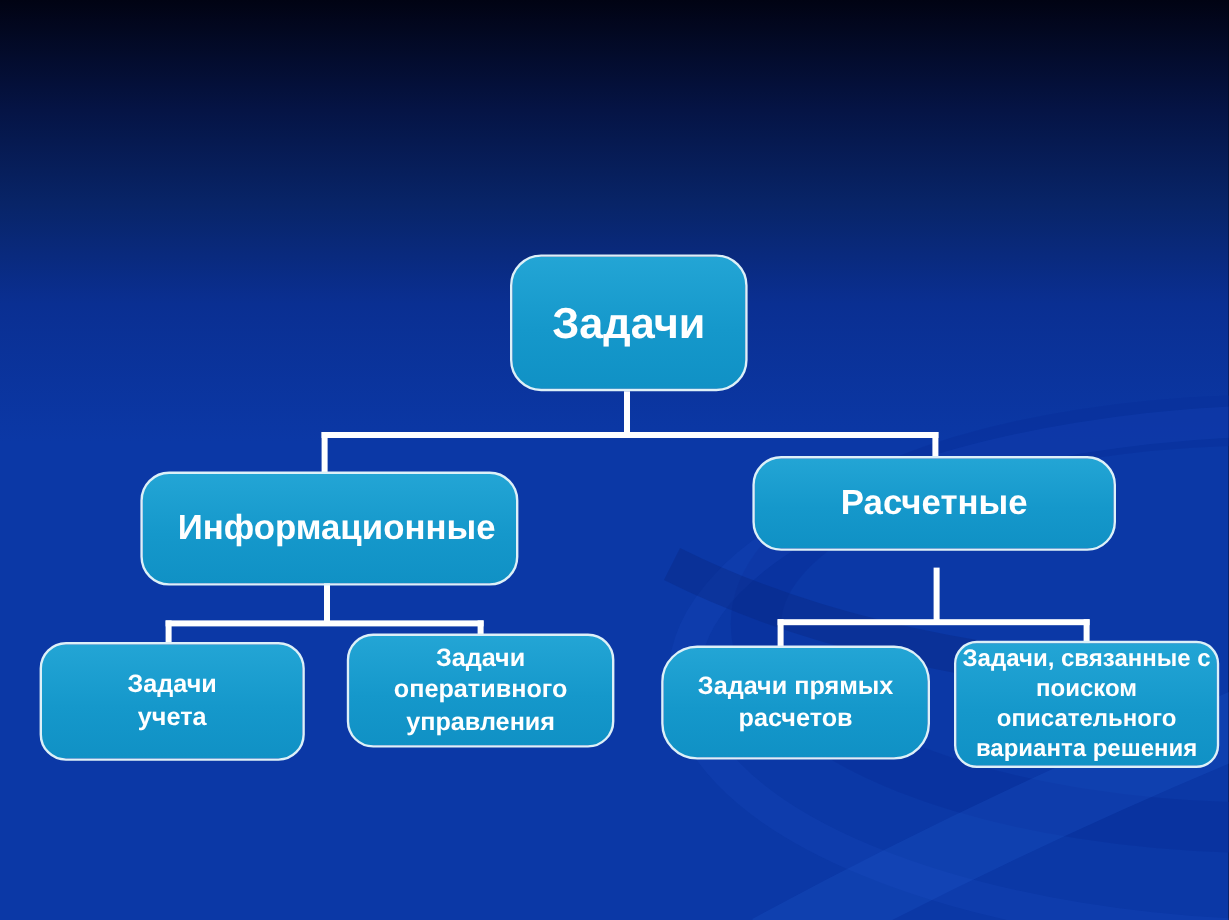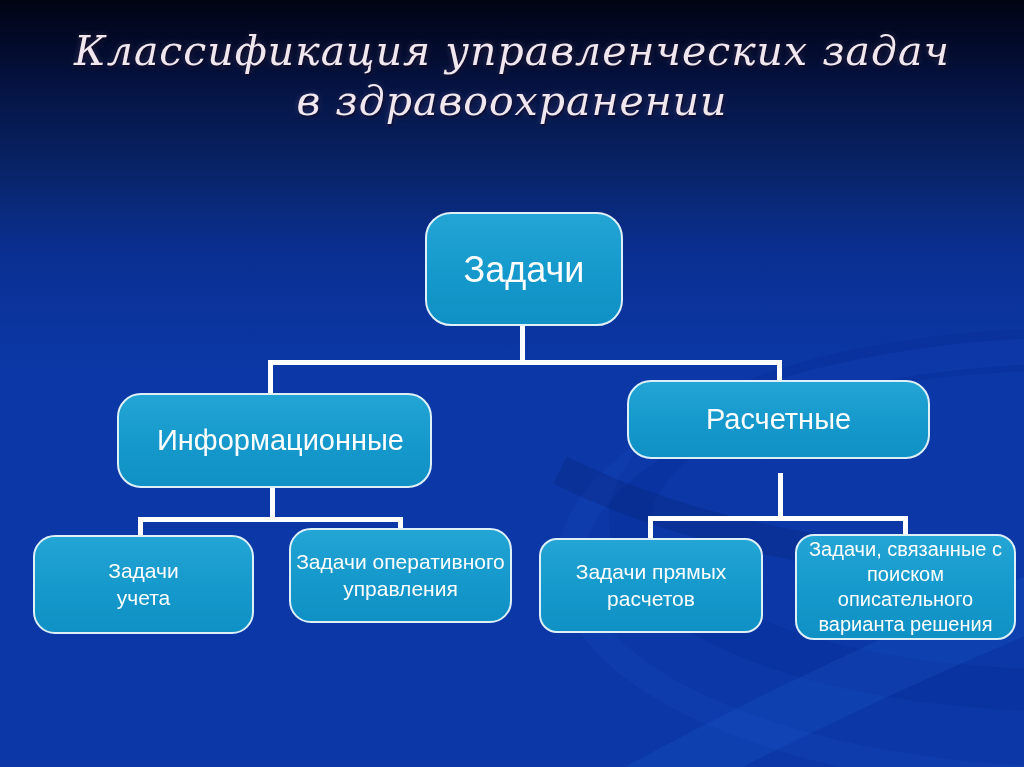--- a/index.html
+++ b/index.html
@@ -32,29 +32,30 @@
     text-align:center;
     color:var(--node-text,#ffffff);
     background:linear-gradient(180deg,
       var(--node-fill-top,#23a5d5) 0%,
       #1598cb 55%,
       var(--node-fill-bottom,#1091c5) 100%);
     border:2px solid var(--node-border,#ddf0f8);
     box-sizing:border-box;
     white-space:pre-line;
     line-height:1.25;
+    font-weight:bold;
   }
   .connector{position:absolute;z-index:1;background:var(--connector,#ffffff);}
   
   .n-root {left:425px;top:212px;width:198px;height:114px;border-radius:26px;font-size:36px;}
   .n-info {left:117px;top:393px;width:315px;height:95px;border-radius:24px;font-size:29px;padding-left:12px;}
   .n-calc {left:627px;top:380px;width:303px;height:79px;border-radius:24px;font-size:29px;}
   .n-leaf1{left:33px; top:535px;width:221px;height:99px; border-radius:22px;font-size:21px;}
   .n-leaf2{left:289px;top:528px;width:223px;height:95px; border-radius:22px;font-size:21px;}
-  .n-leaf3{left:539px;top:538px;width:224px;height:95px; border-radius:18px;font-size:21px;}
+  .n-leaf3{left:551px;top:538px;width:224px;height:95px; border-radius:30px;font-size:21px;}
   .n-leaf4{left:795px;top:534px;width:221px;height:106px;border-radius:19px;font-size:20px;}
   
   .c1 {left:520px;top:326px;width:5px;height:37px;}
   .c2 {left:268px;top:360px;width:514px;height:5px;}
   .c3 {left:268px;top:360px;width:5px;height:34px;}
   .c4 {left:777px;top:360px;width:5px;height:21px;}
   .c5 {left:270px;top:486px;width:5px;height:35px;}
   .c6 {left:138px;top:517px;width:265px;height:5px;}
   .c7 {left:138px;top:517px;width:5px;height:19px;}
   .c8 {left:398px;top:517px;width:5px;height:22px;}
@@ -68,24 +69,20 @@
 
 <div class="slide">
 
   <svg class="swoosh" width="1024" height="767" viewBox="0 0 1024 767" xmlns="http://www.w3.org/2000/svg">
     <ellipse cx="1060" cy="520" rx="430" ry="170" fill="none" stroke="#09309b" stroke-width="42" opacity="0.55"></ellipse>
     <ellipse cx="1090" cy="565" rx="520" ry="215" fill="none" stroke="#1747b8" stroke-width="26" opacity="0.30"></ellipse>
     <path d="M 640 790 Q 880 660 1140 560" fill="none" stroke="#1d55c9" stroke-width="55" opacity="0.28"></path>
     <path d="M 560 470 Q 700 540 900 560" fill="none" stroke="#08267d" stroke-width="30" opacity="0.35"></path>
   </svg>
 
-  <div class="title">
-    <div class="line">Классификация управленческих задач</div>
-    <div class="line">в здравоохранении</div>
-  </div>
 
   <div class="connector c1"></div>
   <div class="connector c2"></div>
   <div class="connector c3"></div>
   <div class="connector c4"></div>
   <div class="connector c5"></div>
   <div class="connector c6"></div>
   <div class="connector c7"></div>
   <div class="connector c8"></div>
   <div class="connector c9"></div>

